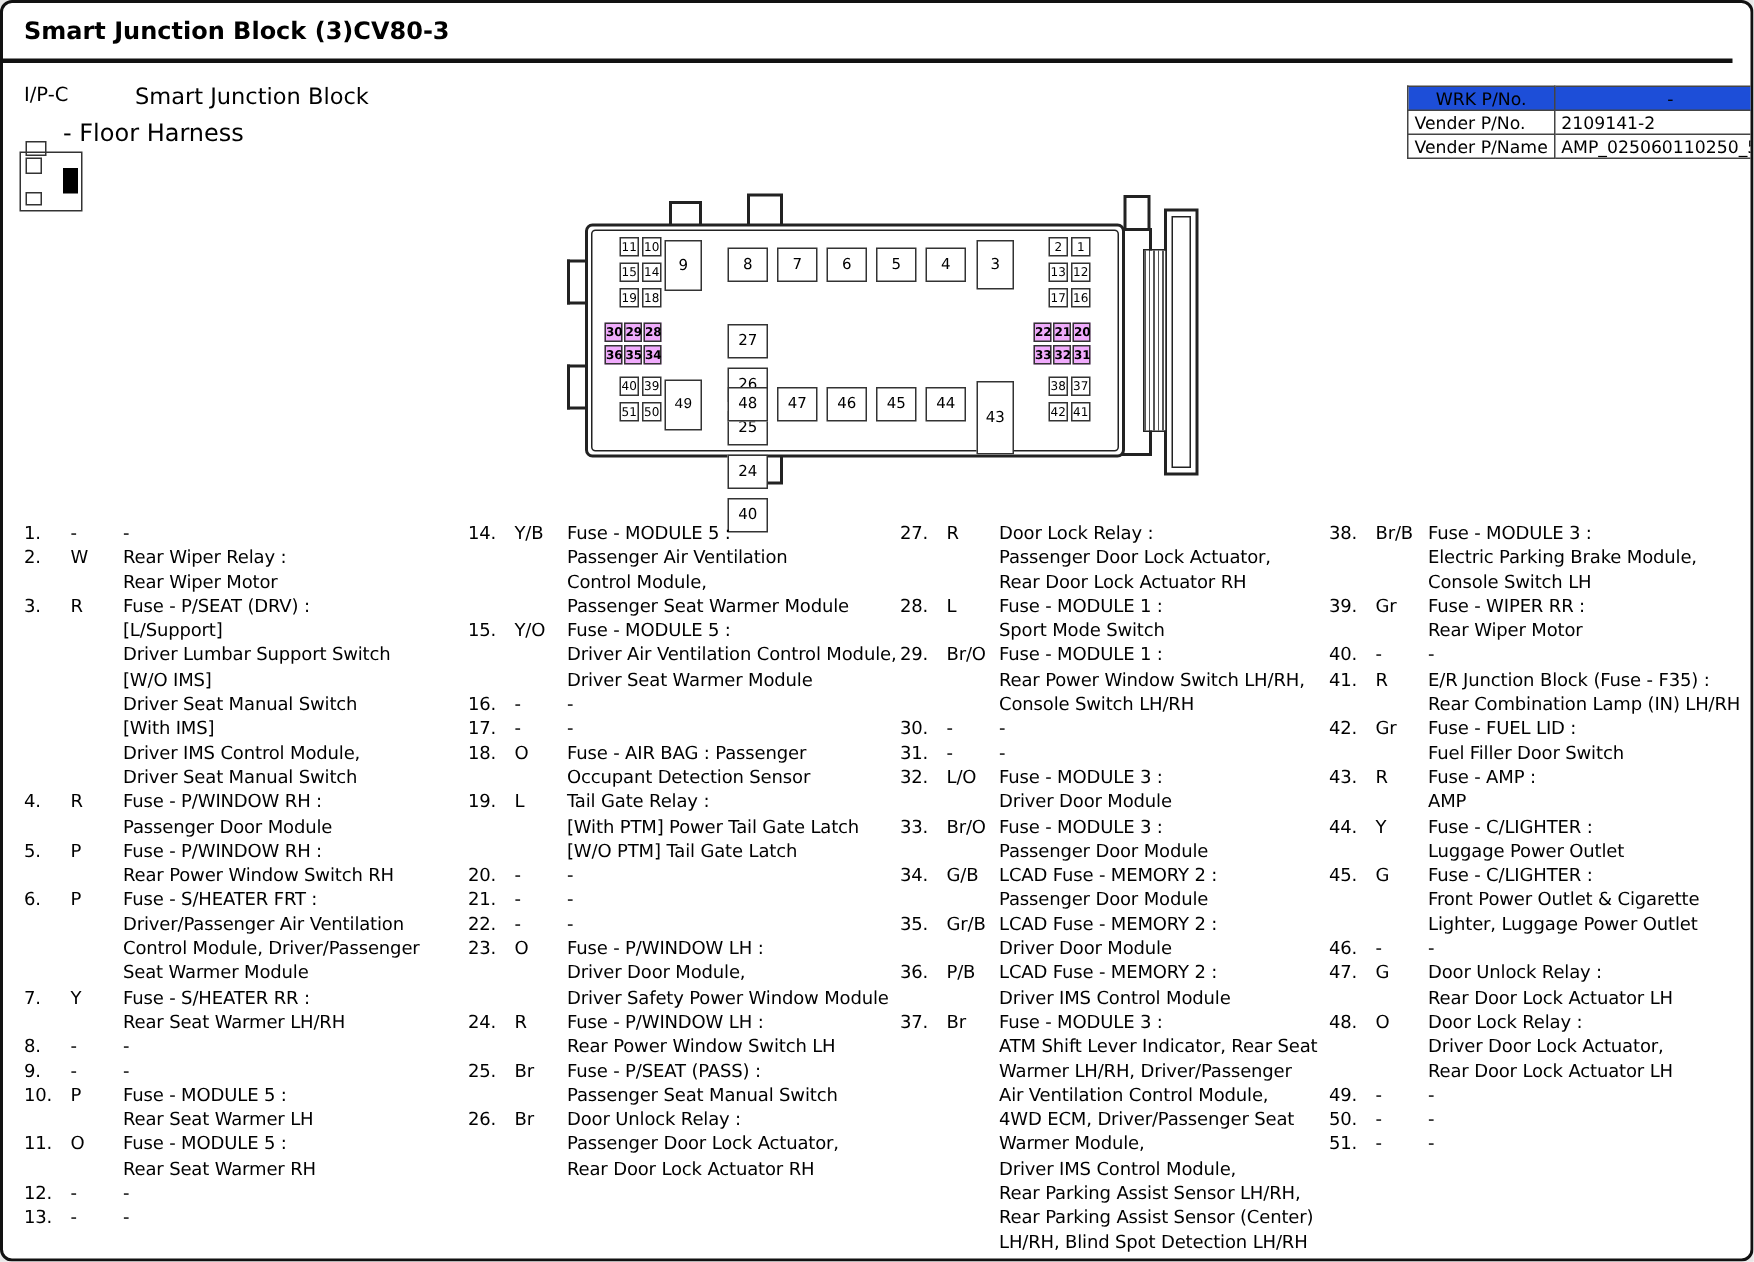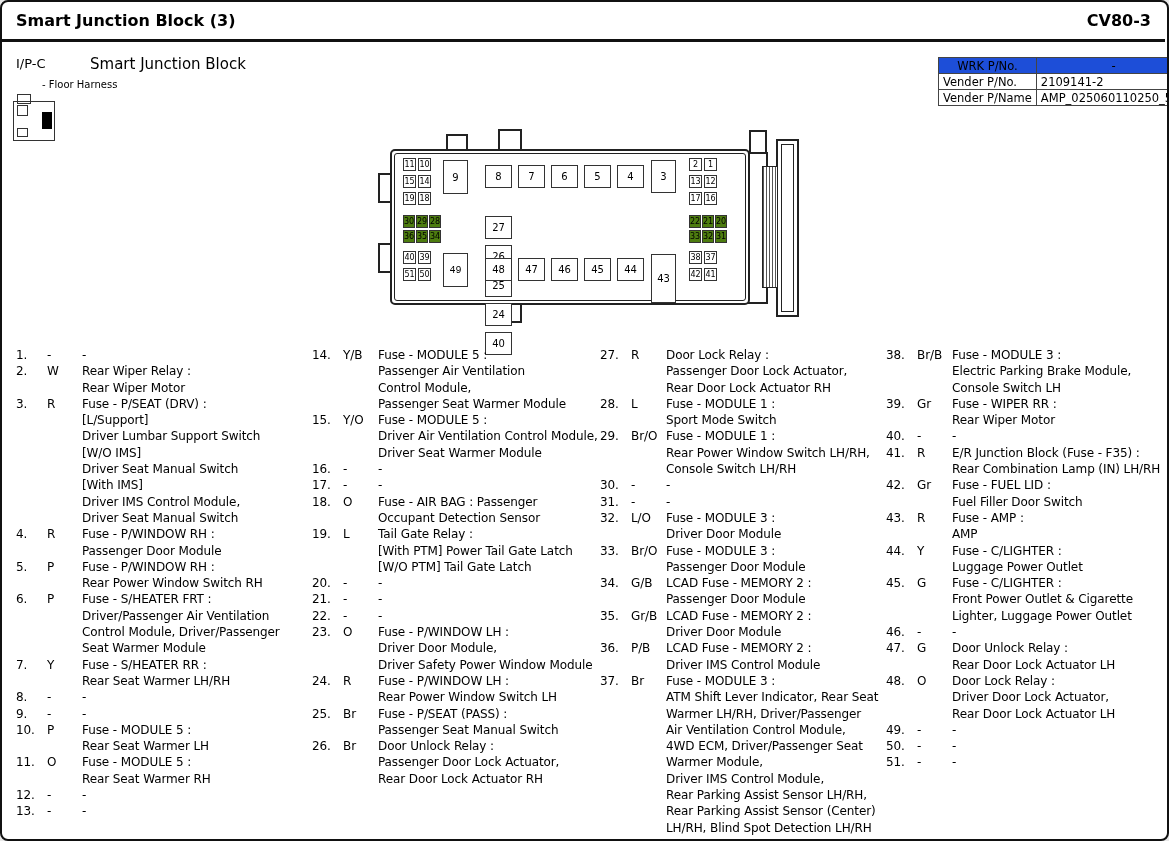--- a/index.html
+++ b/index.html
@@ -1,28 +1,28 @@
 <!DOCTYPE html>
 <html><head>
 <meta charset="utf-8">
 <style>
   html,body{margin:0;padding:0;background:#e8e8e8;}
   .page{position:relative;width:1169px;height:841px;background:#fff;color:#000;
         font-family:"DejaVu Sans","Liberation Sans",sans-serif;
         border:2px solid #111;border-radius:8px;box-sizing:border-box;overflow:hidden;}
 
   
-  .header{position:absolute;left:0;top:0;right:2px;height:40px;border-bottom:3px solid #111;
-          display:flex;align-items:center;justify-content:space-between;padding:0 14px;box-sizing:border-box;}
+  .header{position:absolute;left:0;top:0;right:12px;height:40px;border-bottom:3px solid #111;
+          display:flex;align-items:center;padding:0 14px;box-sizing:border-box;}
   .header .title,.header .code{font-size:16px;font-weight:bold;white-space:nowrap;}
 
   
   .iplabel{position:absolute;left:14px;top:54px;font-size:13px;}
   .sjb-title{position:absolute;left:88px;top:53px;font-size:15px;}
-  .harness{position:absolute;left:40px;top:77px;font-size:10px;}
+  .harness{position:absolute;left:40px;top:77px;font-size:16px;}
 
   
   .conn-icon{position:absolute;left:11px;top:92px;width:44px;height:48px;}
   .ci-tab{position:absolute;left:4px;top:0;width:12px;height:8px;border:1px solid #333;}
   .ci-body{position:absolute;left:0;top:7px;width:40px;height:38px;border:1.5px solid #333;}
   .ci-sq{position:absolute;left:3px;top:3px;width:9px;height:9px;border:1px solid #333;}
   .ci-sq2{position:absolute;left:3px;bottom:3px;width:9px;height:7px;border:1px solid #333;}
   .ci-black{position:absolute;right:2px;top:10px;width:10px;height:17px;background:#000;}
 
   
@@ -43,29 +43,29 @@
   .tab-topA{left:444px;top:132px;width:18px;height:16px;}
   .tab-topB{left:496px;top:127px;width:20px;height:21px;}
   .tab-bottom{left:496px;top:297px;width:20px;height:20px;}
   .stub-topright{position:absolute;left:747px;top:128px;width:14px;height:23px;border:2px solid #222;background:#fff;}
   .rc1{position:absolute;left:744px;top:150px;width:18px;height:148px;border:2px solid #222;background:#fff;}
   .rc2{position:absolute;left:774px;top:137px;width:19px;height:174px;border:2px solid #222;background:#fff;}
   .rc2::after{content:"";position:absolute;inset:3px 3px;border:1px solid #222;}
   .rc-stripes{position:absolute;left:760px;top:164px;width:14px;height:120px;border:1px solid #222;
               background:repeating-linear-gradient(90deg,#555 0 1px,#fff 1px 3px);}
 
-  .fuse-col{position:absolute;display:flex;flex-direction:column;align-items:flex-start;}
+  .fuse-col{position:absolute;display:flex;flex-direction:column;align-items:flex-end;}
   .left-col{left:401px;top:156px;}
   .right-col{left:687px;top:156px;}
   .cellrow{display:flex;gap:2px;margin-bottom:4px;}
   .cellrow.triple{gap:1px;margin-bottom:2px;}
   .cellrow.gap{margin-top:6px;}
   .minicell{width:13px;height:13px;border:1px solid #333;box-sizing:border-box;background:#fff;
             font-size:8px;line-height:11px;text-align:center;}
-  .minicell.shaded{width:12px;background:#4d7c0f;}
+  .minicell.shaded{width:12px;background:#f0abfc;font-weight:bold;}
 
   .tallcell{position:absolute;width:25px;height:34px;border:1.5px solid #333;box-sizing:border-box;background:#fff;
             display:flex;align-items:center;justify-content:center;font-size:10px;}
   .t9{left:441px;top:158px;}  .t49{left:441px;top:251px;font-family:Liberation Mono, monospace;}
   .t3{left:649px;top:158px;height:33px;} .t43{left:649px;top:252px;height:49px;}
 
   .bigrow{position:absolute;display:flex;gap:6px;}
   .row-top{left:483px;top:163px;} .row-middle{left:483px;top:214px;flex-direction:column;} .row-bottom{left:483px;top:256px;}
   .bigcell{width:27px;height:23px;border:1.5px solid #333;box-sizing:border-box;background:#fff;
            display:flex;align-items:center;justify-content:center;font-size:10px;}

